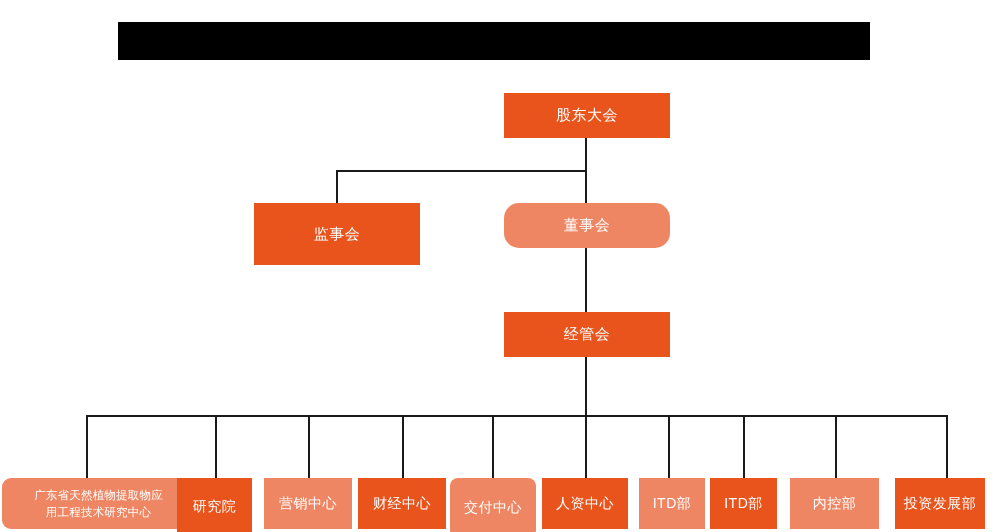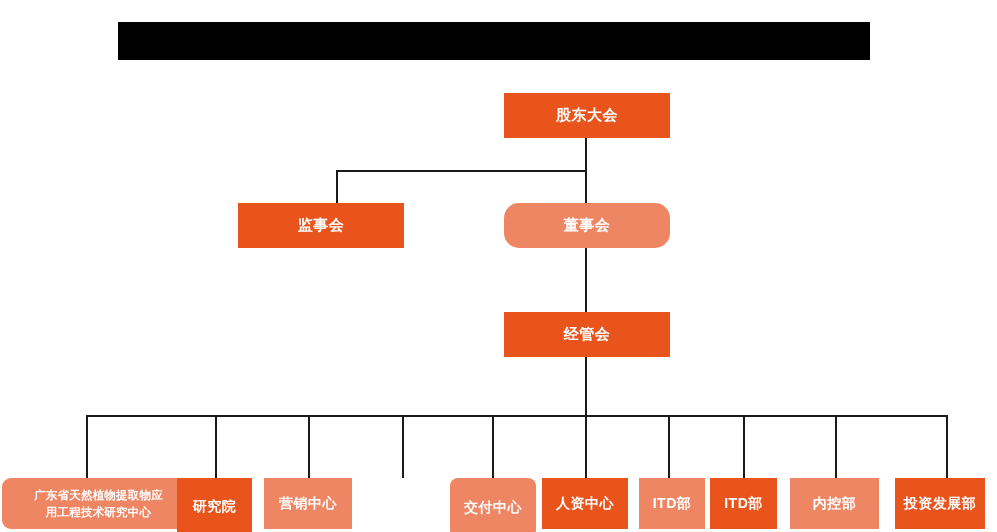--- a/index.html
+++ b/index.html
@@ -30,21 +30,21 @@
 
   
   .node {
     position: absolute;
     box-sizing: border-box;
     display: flex;
     align-items: center;
     justify-content: center;
     text-align: center;
     color: #ffffff;
-    font-weight: bold;
+    font-weight: normal;
     line-height: 1.22;
     letter-spacing: 0.5px;
     z-index: 3;
   }
   .node.dark  { background: #E8541C; }
   .node.light { background: #EE8663; }
 
   .node-l1 { font-size: 15px; }
   .node-l2 { font-size: 15px; }
   .node-l3 { font-size: 15px; }
@@ -87,35 +87,36 @@
   <div class="line v" style="left:402px; top:415px; height:63px;"></div>
   <div class="line v" style="left:492px; top:415px; height:63px;"></div>
   <div class="line v" style="left:585px; top:415px; height:63px;"></div>
   <div class="line v" style="left:668px; top:415px; height:63px;"></div>
   <div class="line v" style="left:743px; top:415px; height:63px;"></div>
   <div class="line v" style="left:835px; top:415px; height:63px;"></div>
   <div class="line v" style="left:946px; top:415px; height:63px;"></div>
 
   <div class="node dark node-l1" style="left:504px; top:93px; width:166px; height:45px;">股东大会</div>
 
-  <div class="node dark node-l2" style="left:238px; top:203px; width:166px; height:45px;">监事会</div>
+  <div class="node dark node-l2" style="left:254px; top:203px; width:166px; height:62px;">监事会</div>
 
   <div class="node light node-l2" style="left:504px; top:203px; width:166px; height:45px;border-radius:15px;">董事会</div>
 
   <div class="node dark node-l3" style="left:504px; top:312px; width:166px; height:45px;">经管会</div>
 
   <div class="node light node-l4 small" style="left:2px; top:478px; width:193px; height:51px; flex-direction:column;border-radius:9px;">
     <span>广东省天然植物提取物应</span>
     <span>用工程技术研究中心</span>
   </div>
 
   <div class="node dark node-l4" style="left:177px; top:478px; width:75px; height:57px;">研究院</div>
 
   <div class="node light node-l4" style="left:264px; top:478px; width:88px; height:51px;">营销中心</div>
 
+  <div class="node dark node-l4" style="left:358px; top:478px; width:88px; height:51px;">财经中心</div>
 
   <div class="node light node-l4" style="left:450px; top:478px; width:86px; height:60px;border-radius:8px;">交付中心</div>
 
   <div class="node dark node-l4" style="left:542px; top:478px; width:86px; height:51px;">人资中心</div>
 
   <div class="node light node-l4" style="left:639px; top:478px; width:66px; height:51px;">ITD部</div>
 
   <div class="node dark node-l4" style="left:710px; top:478px; width:67px; height:51px;">ITD部</div>
 
   <div class="node light node-l4" style="left:790px; top:478px; width:89px; height:51px;">内控部</div>

